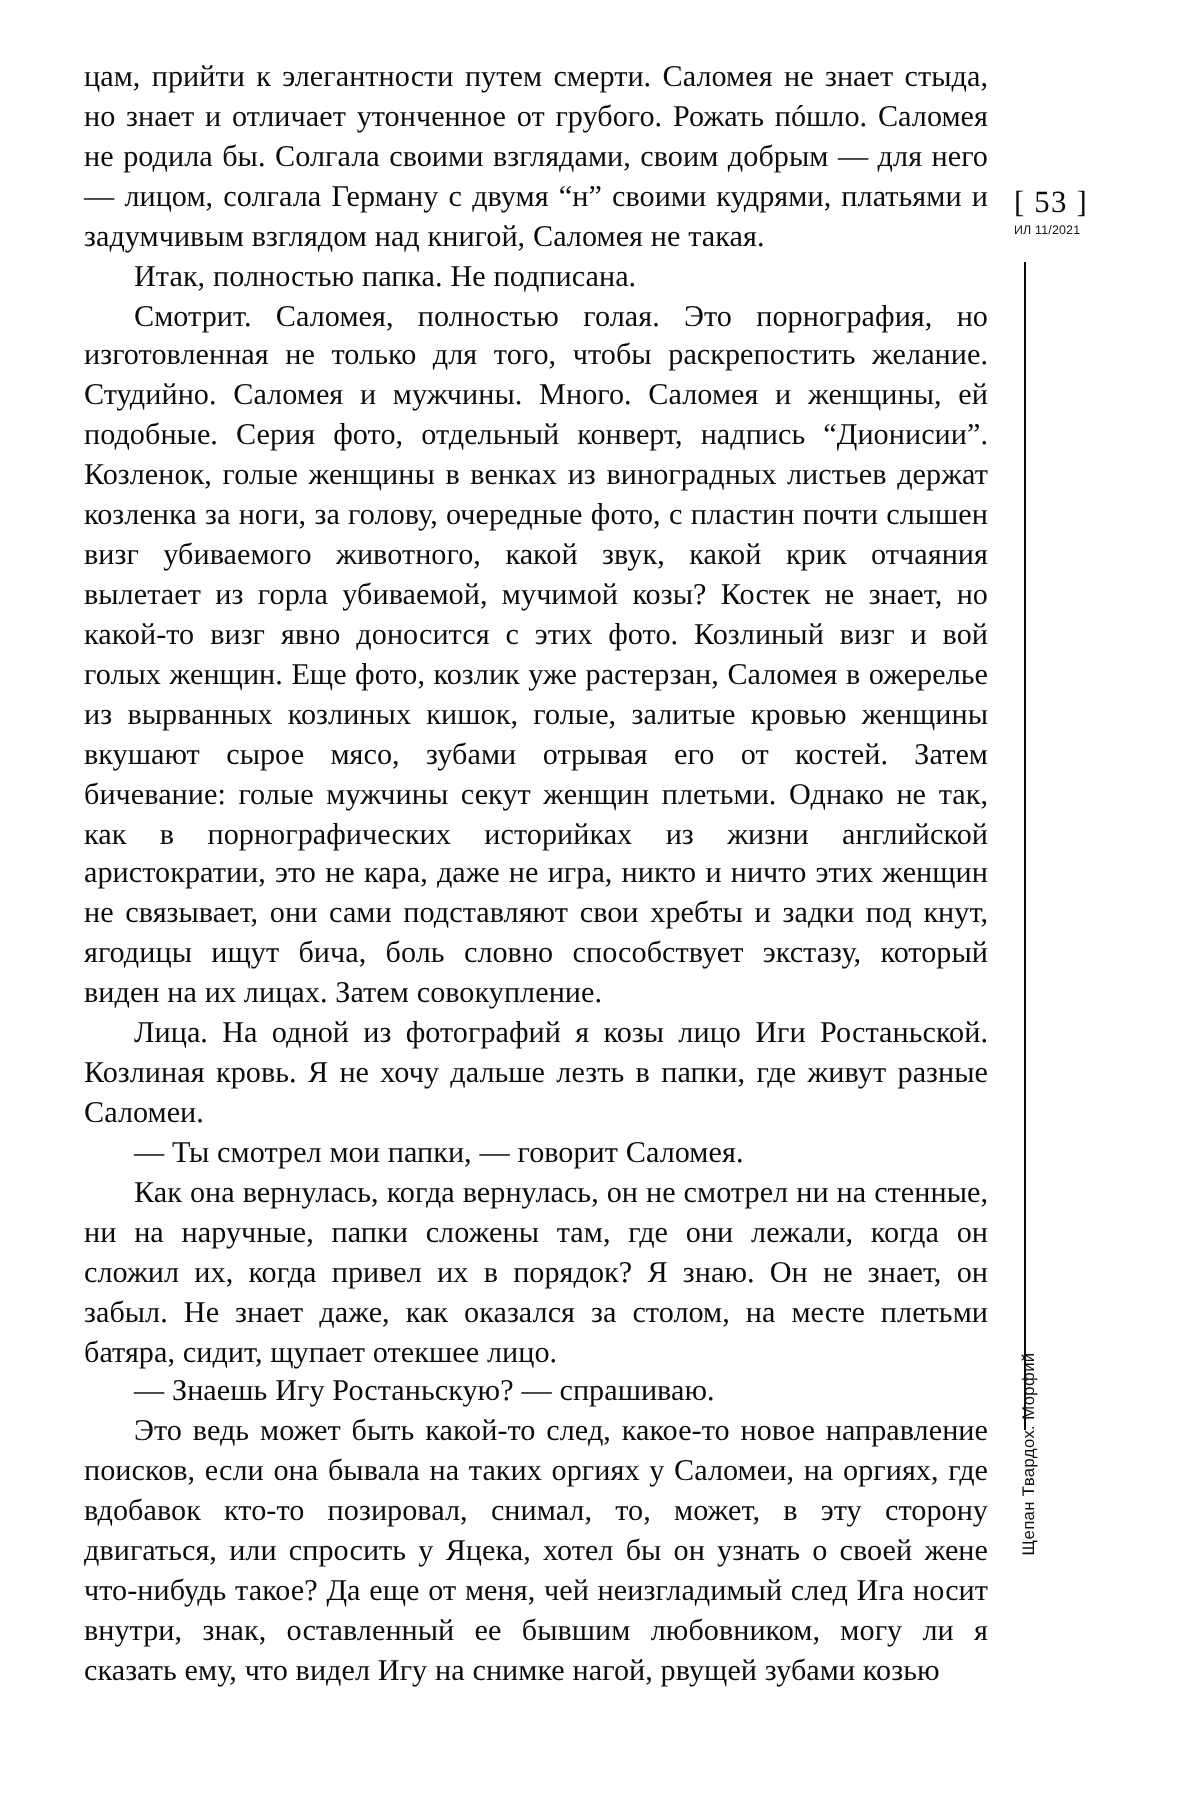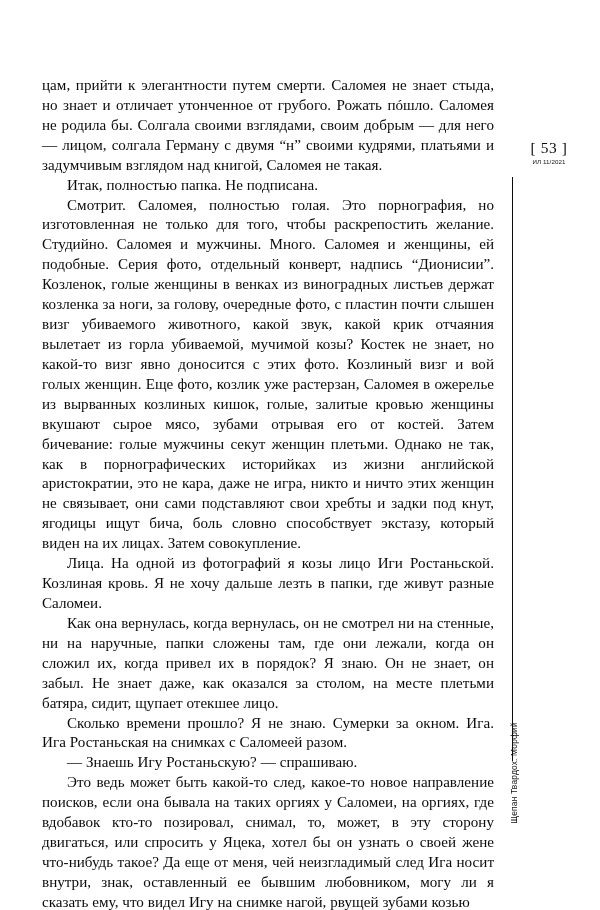--- a/index.html
+++ b/index.html
@@ -15,21 +15,20 @@
     overflow: hidden;
     font-family: "Liberation Serif", "DejaVu Serif", serif;
     color: #0b0b0b;
     -webkit-font-smoothing: antialiased;
   }
 
   
   .page {
     position: absolute;
     inset: 0;
-    margin-top: 46px;
   }
 
   
   .text-column {
     position: absolute;
     left: 42px;
     top: 30px;
     width: 452px;
   }
 
@@ -47,21 +46,21 @@
   .para.cont {
     text-indent: 0;
   }
 
   
   .folio {
     position: absolute;
     left: 507px;
     top: 93px;
     width: 84px;
-    text-align: center;
+    text-align: left;
   }
   .folio-number {
     font-size: 15.4px;
     line-height: 17px;
     letter-spacing: 0.6px;
     color: #0b0b0b;
     white-space: nowrap;
   }
   .folio-issue {
     margin-top: 2px;
@@ -108,22 +107,22 @@
 </head>
 <body>
 
 <div class="page">
 
   <div class="text-column">
       <p class="para cont">цам, прийти к элегантности путем смерти. Саломея не знает стыда, но знает и отличает утонченное от грубого. Рожать пóшло. Саломея не родила бы. Солгала своими взглядами, своим добрым — для него — лицом, солгала Герману с двумя “н” своими кудрями, платьями и задумчивым взглядом над книгой, Саломея не такая.</p>
       <p class="para">Итак, полностью папка. Не подписана.</p>
       <p class="para">Смотрит. Саломея, полностью голая. Это порнография, но изготовленная не только для того, чтобы раскрепостить желание. Студийно. Саломея и мужчины. Много. Саломея и женщины, ей подобные. Серия фото, отдельный конверт, надпись “Дионисии”. Козленок, голые женщины в венках из виноградных листьев держат козленка за ноги, за голову, очередные фото, с пластин почти слышен визг убиваемого животного, какой звук, какой крик отчаяния вылетает из горла убиваемой, мучимой козы? Костек не знает, но какой-то визг явно доносится с этих фото. Козлиный визг и вой голых женщин. Еще фото, козлик уже растерзан, Саломея в ожерелье из вырванных козлиных кишок, голые, залитые кровью женщины вкушают сырое мясо, зубами отрывая его от костей. Затем бичевание: голые мужчины секут женщин плетьми. Однако не так, как в порнографических историйках из жизни английской аристократии, это не кара, даже не игра, никто и ничто этих женщин не связывает, они сами подставляют свои хребты и задки под кнут, ягодицы ищут бича, боль словно способствует экстазу, который виден на их лицах. Затем совокупление.</p>
       <p class="para">Лица. На одной из фотографий я козы лицо Иги Ростаньской. Козлиная кровь. Я не хочу дальше лезть в папки, где живут разные Саломеи.</p>
+      <p class="para">— Ты смотрел мои папки, — говорит Саломея.</p>
       <p class="para">Как она вернулась, когда вернулась, он не смотрел ни на стенные, ни на наручные, папки сложены там, где они лежали, когда он сложил их, когда привел их в порядок? Я знаю. Он не знает, он забыл. Не знает даже, как оказался за столом, на месте плетьми батяра, сидит, щупает отекшее лицо.</p>
-      <p class="para">Сколько времени прошло? Я не знаю. Сумерки за окном. Ига. Ига Ростаньская на снимках с Саломеей разом.</p>
       <p class="para">— Знаешь Игу Ростаньскую? — спрашиваю.</p>
       <p class="para">Это ведь может быть какой-то след, какое-то новое направление поисков, если она бывала на таких оргиях у Саломеи, на оргиях, где вдобавок кто-то позировал, снимал, то, может, в эту сторону двигаться, или спросить у Яцека, хотел бы он узнать о своей жене что-нибудь такое? Да еще от меня, чей неизгладимый след Ига носит внутри, знак, оставленный ее бывшим любовником, могу ли я сказать ему, что видел Игу на снимке нагой, рвущей зубами козью</p>
     </div>
 
   <div class="folio">
     <div class="folio-number">[ 53 ]</div>
     <div class="folio-issue">ИЛ 11/2021</div>
   </div>
 
   <div class="margin-rule"></div>

